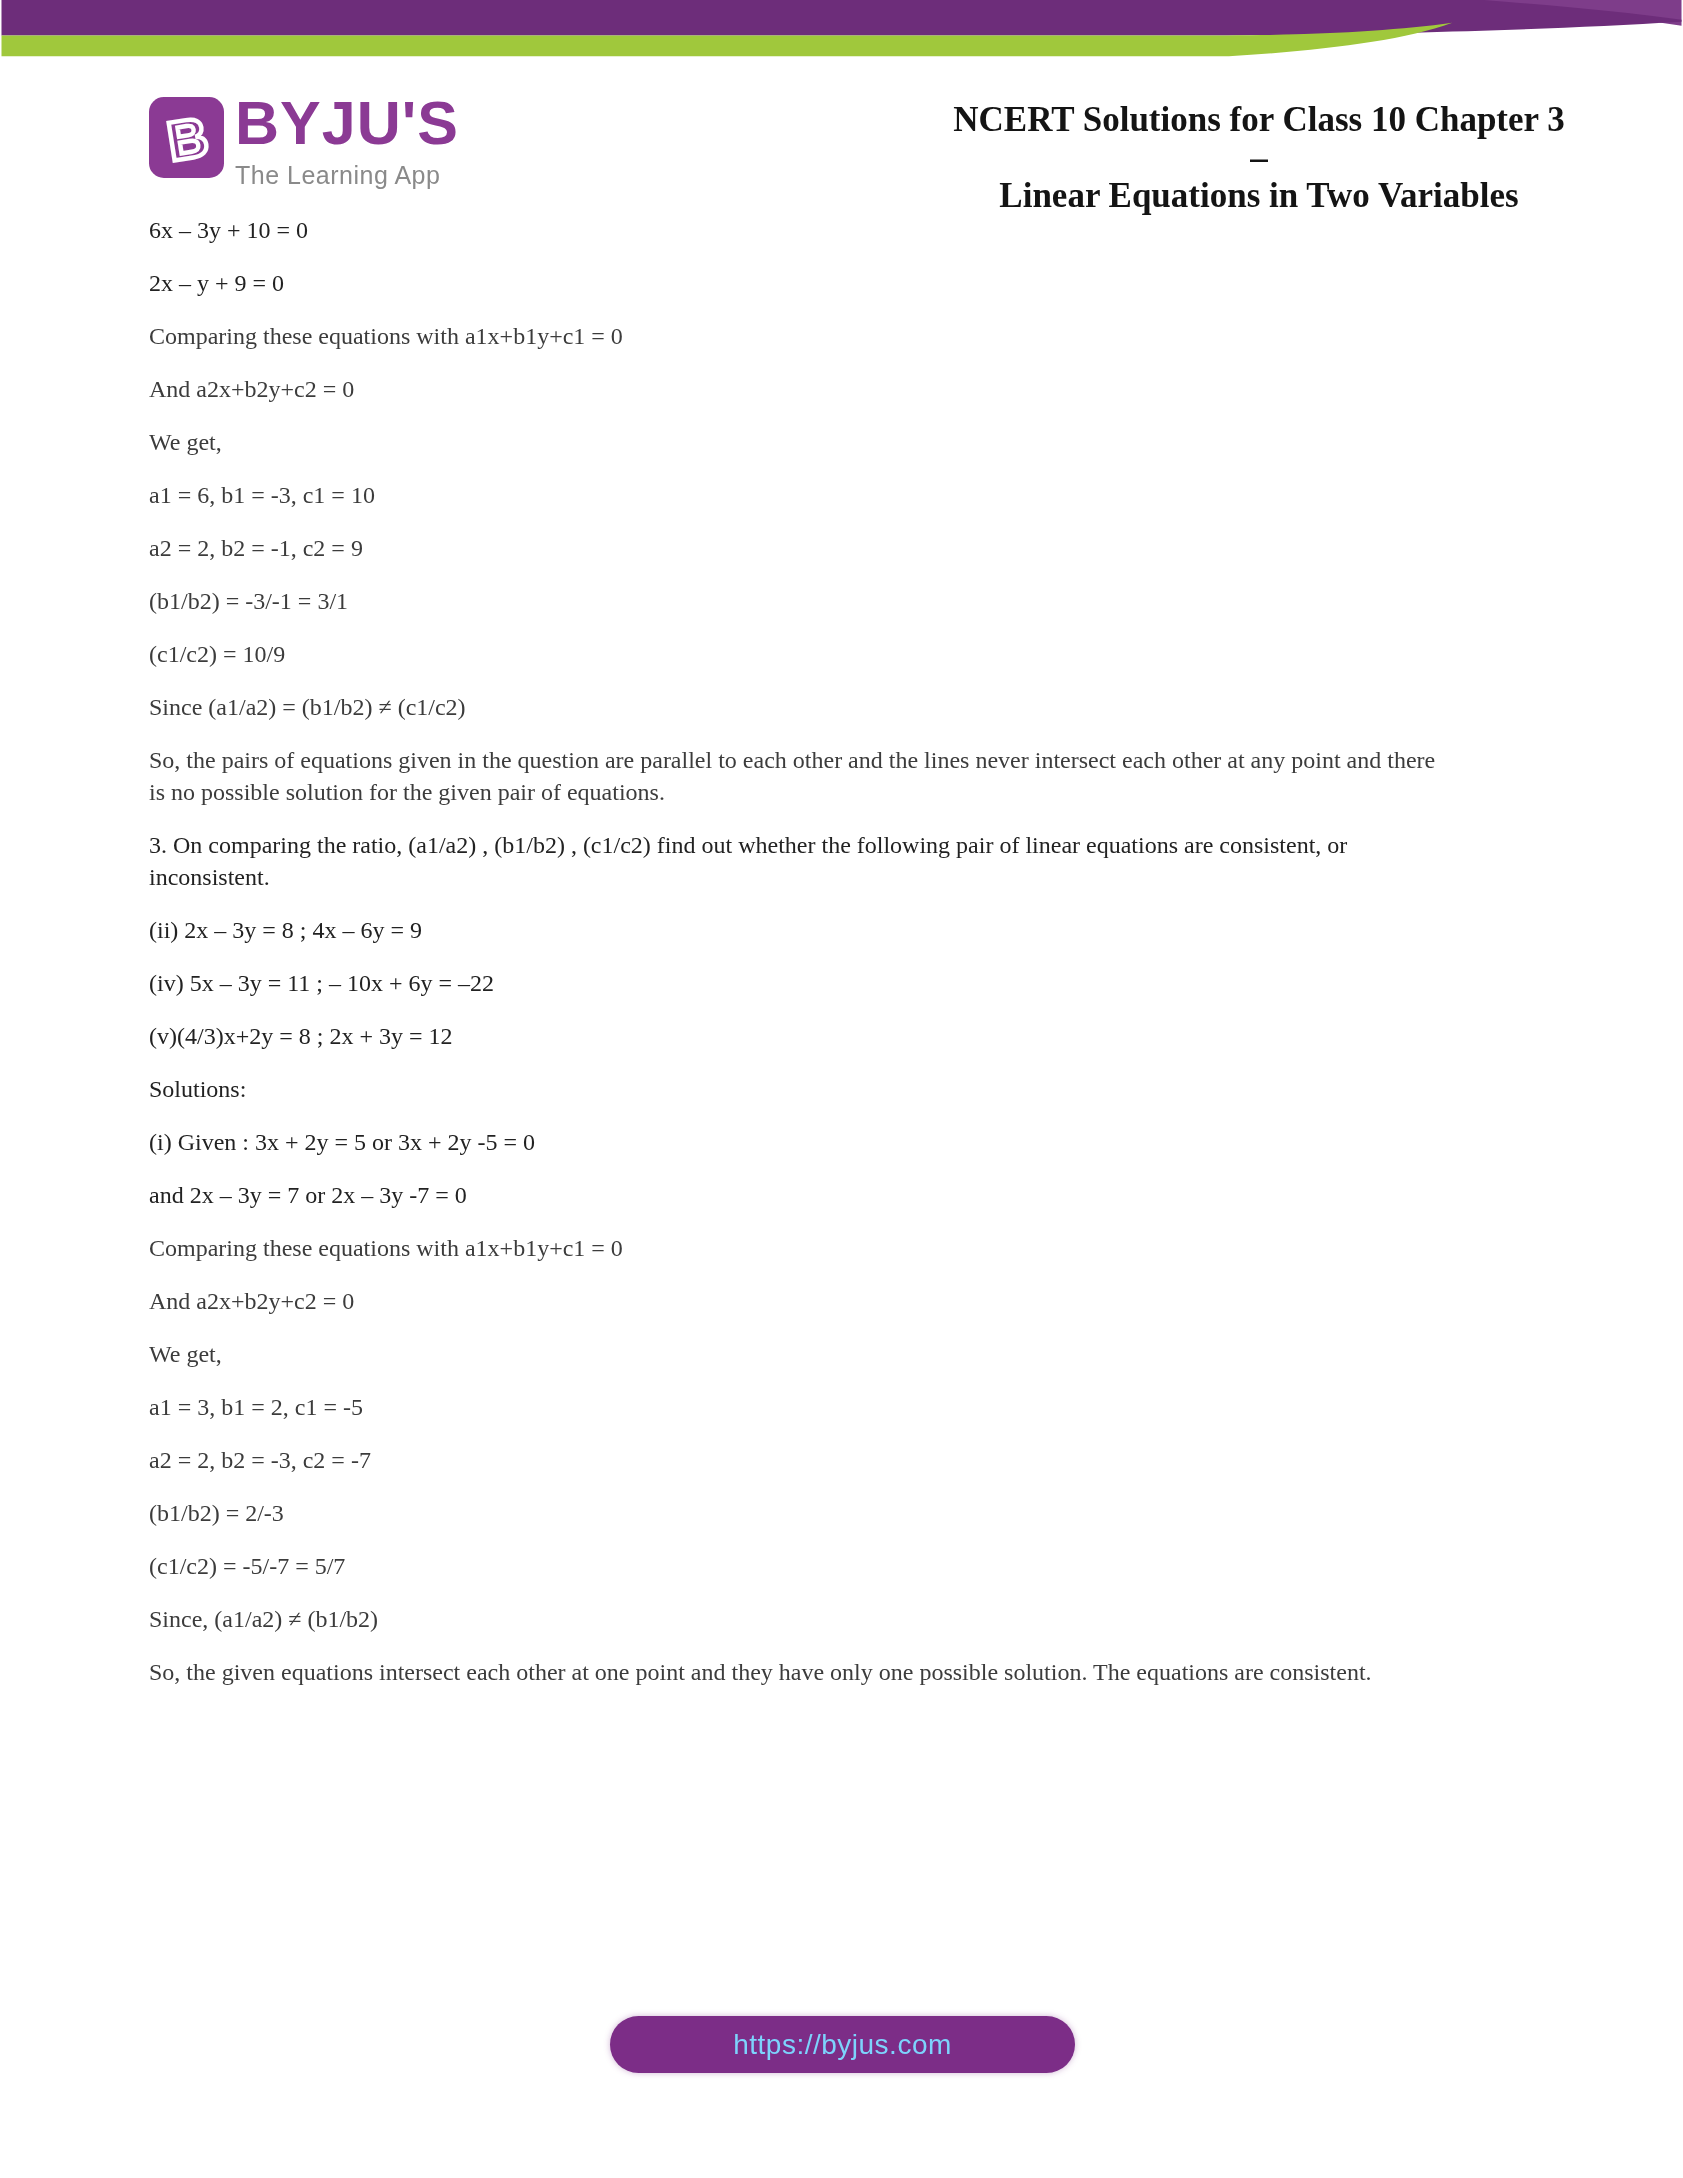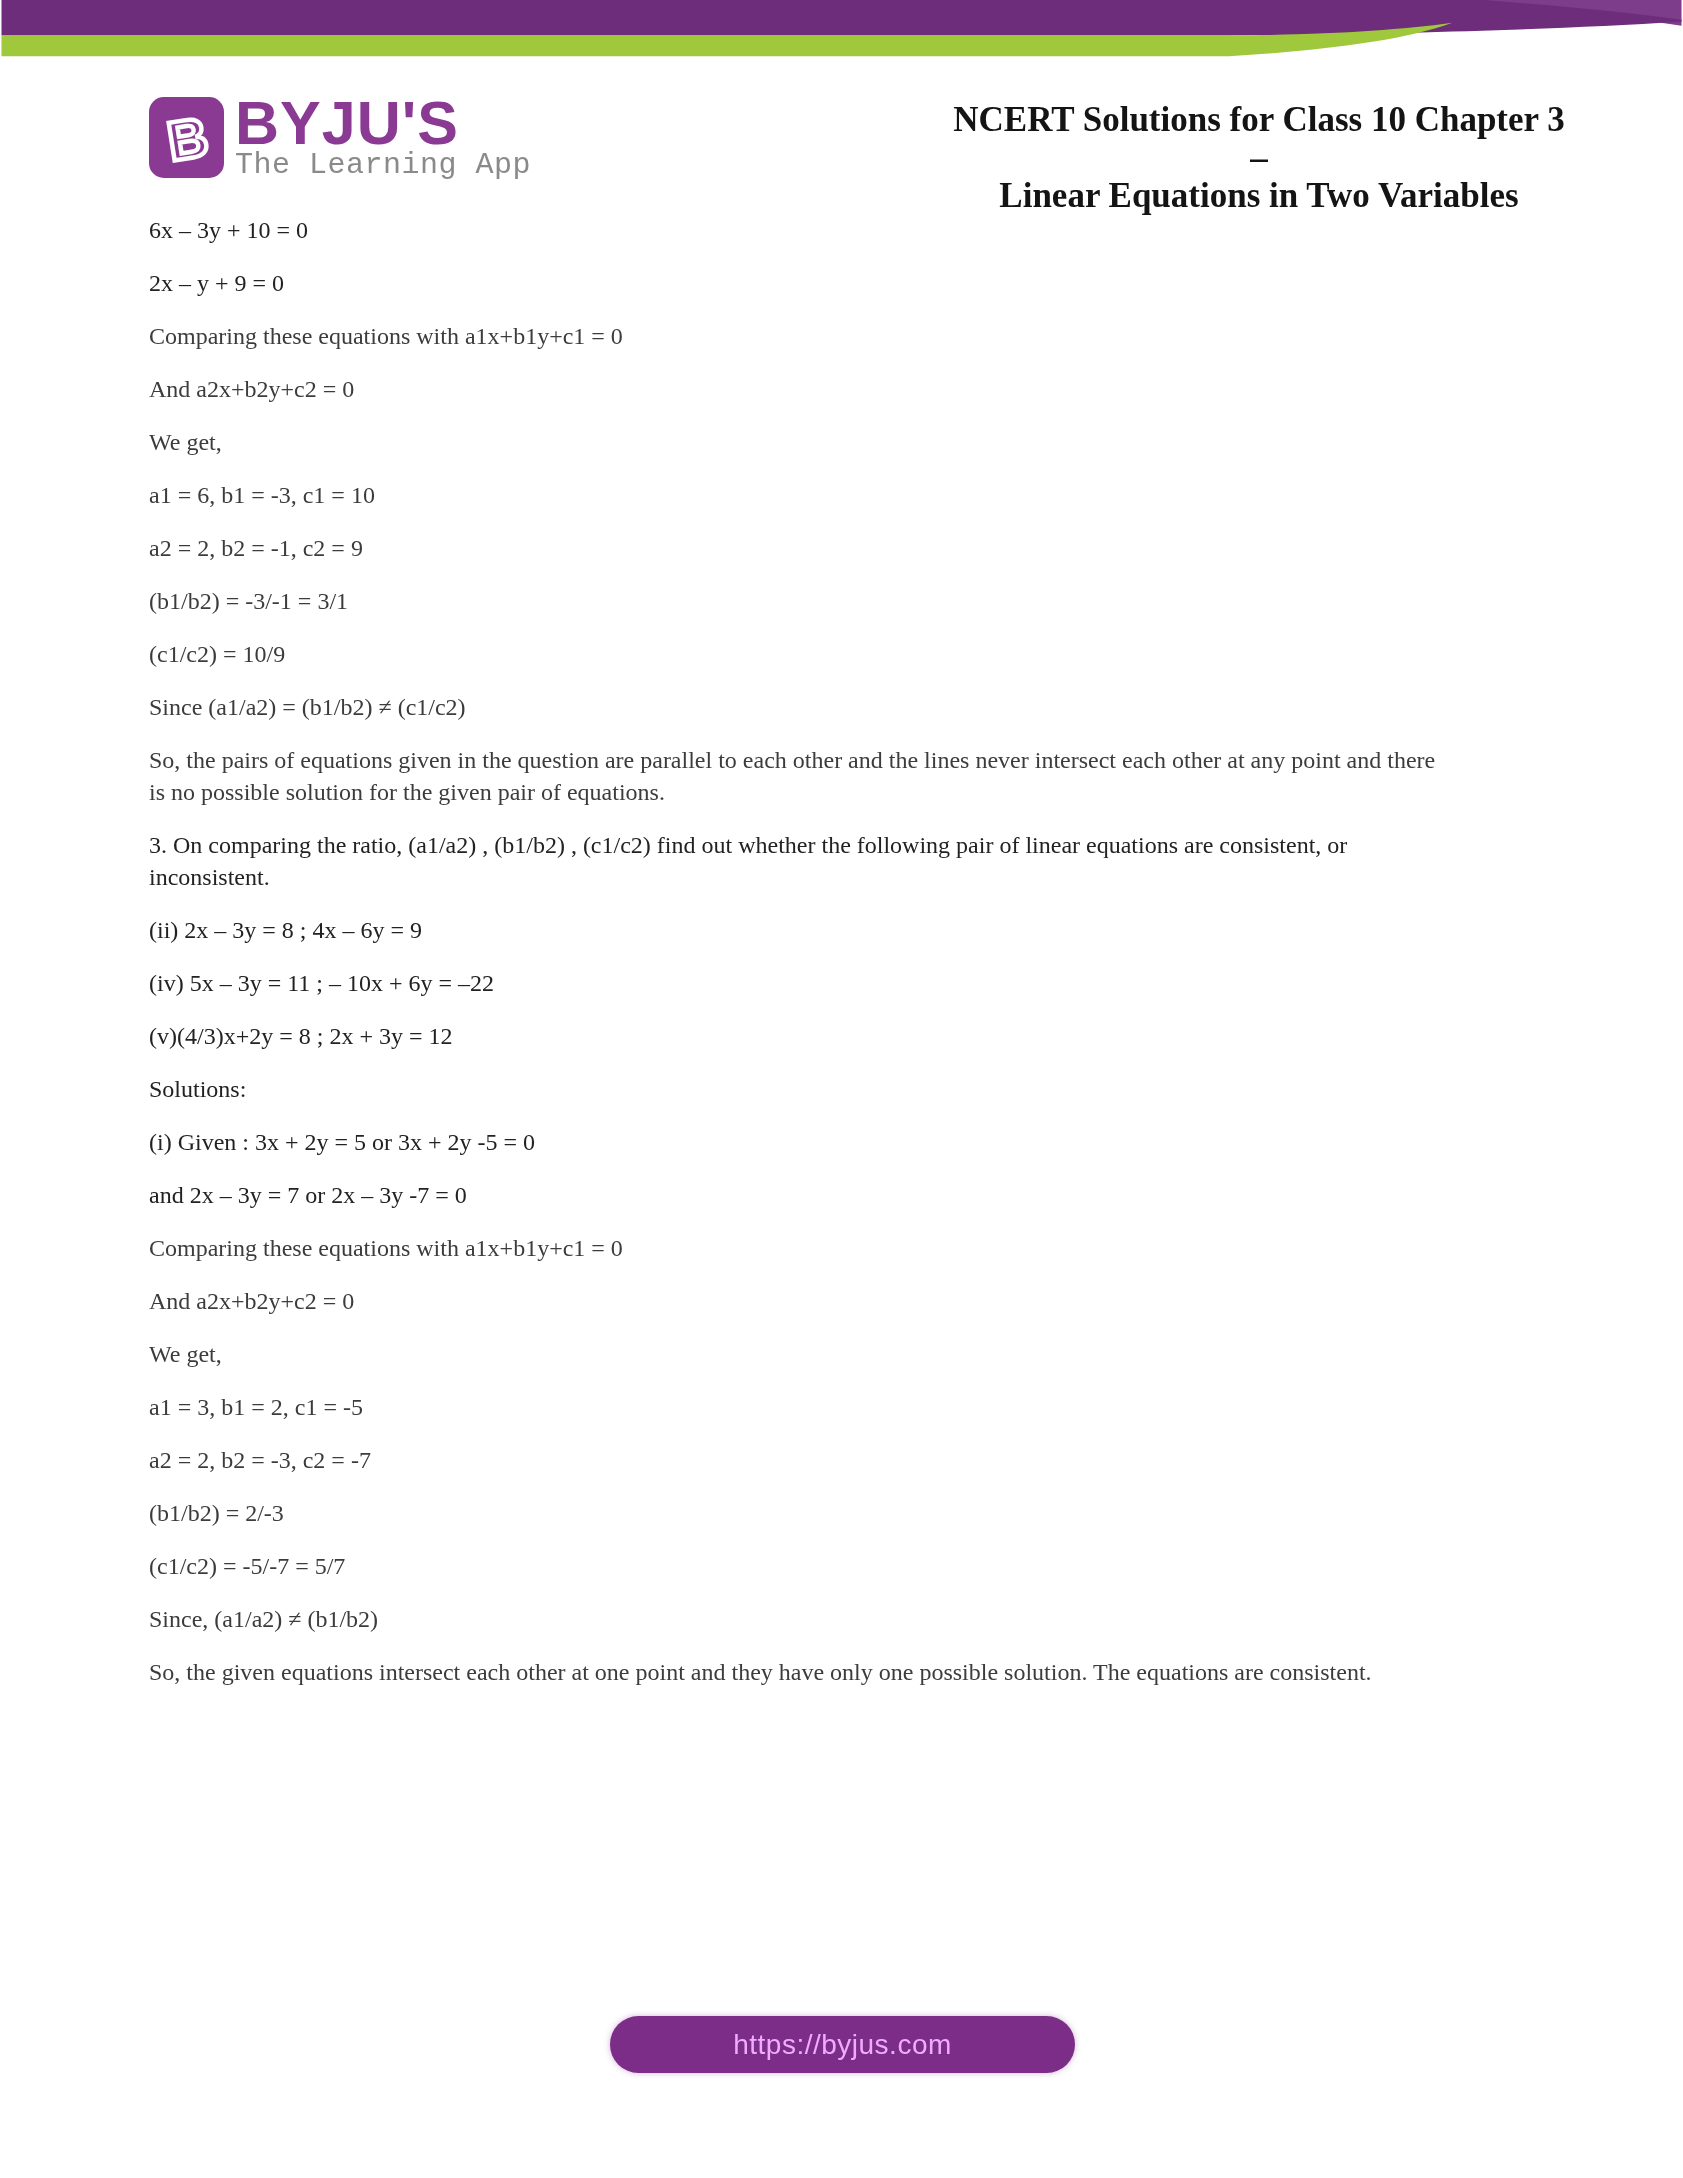--- a/index.html
+++ b/index.html
@@ -15,22 +15,22 @@
   
   .logo{position:absolute;left:149px;top:97px;display:flex;align-items:flex-start;}
   .logo-mark{width:75px;height:81px;display:block;}
   .logo-text{margin-left:11px;}
   .logo-wordmark{
     font-family:"Liberation Sans", sans-serif;font-weight:bold;
     font-size:61px;line-height:53px;letter-spacing:1px;
     color:var(--c-logo-purple,#8b3a94);
   }
   .logo-tagline{
-    font-family:Liberation Mono, monospace;
-    font-size:30px;line-height:27px;margin-top:2px;
+    font-family:Liberation Sans, sans-serif;
+    font-size:25px;line-height:27px;margin-top:12px;
     color:var(--c-tagline-gray,#8a8a8a);letter-spacing:0.5px;
   }
   
   .doc-title{
     position:absolute;top:101px;right:107px;width:634px;
     text-align:center;font-weight:bold;font-size:35px;line-height:38px;
     color:var(--c-title-text,#141414);
   }
   
   .content{position:absolute;left:149px;top:214px;width:1307px;}
@@ -41,21 +41,21 @@
   .para.bold{font-weight:normal;color:var(--c-bold-text,#222222);}
   
   .footer-pill{
     position:absolute;left:610px;top:2016px;width:465px;height:57px;
     background:var(--c-footer-purple,#7c2d87);border-radius:30px;
     display:flex;align-items:center;justify-content:center;
     text-decoration:none;box-shadow:0 0 6px rgba(124,45,135,.35);
   }
   .footer-url{
     font-family:"Liberation Sans", sans-serif;font-size:28px;
-    color:#f0abfc;letter-spacing:0.5px;
+    color:#7dd3fc;letter-spacing:0.5px;
   }
 </style>
 </head>
 <body>
 
 <svg class="header-svg" viewBox="0 0 1700 170" aria-hidden="true">
 
   <path class="band-light" d="M1440,0 L1700,0 L1700,26 C1610,12 1530,4 1440,0 Z"></path>
 
   <path class="band-dark" d="M0,0 L1500,0 C1575,6 1645,12 1700,20 L1700,22 C1565,30 1430,34 1240,36 L0,36 Z"></path>

